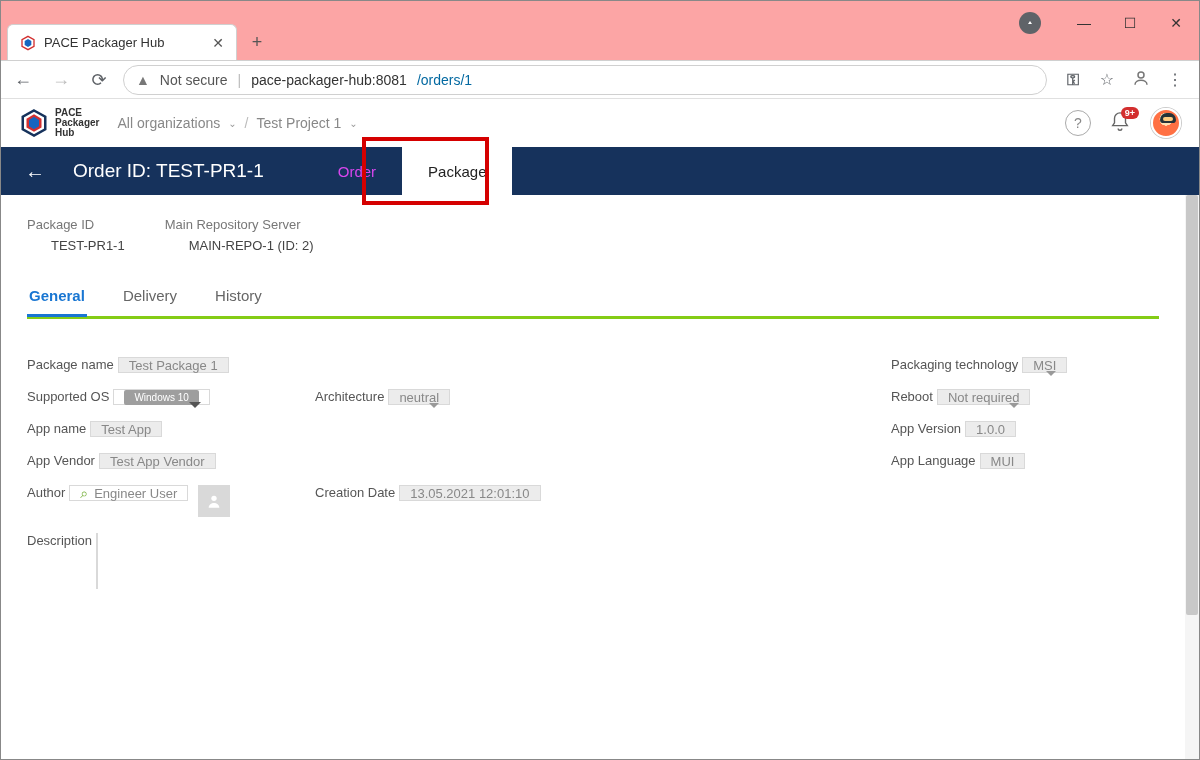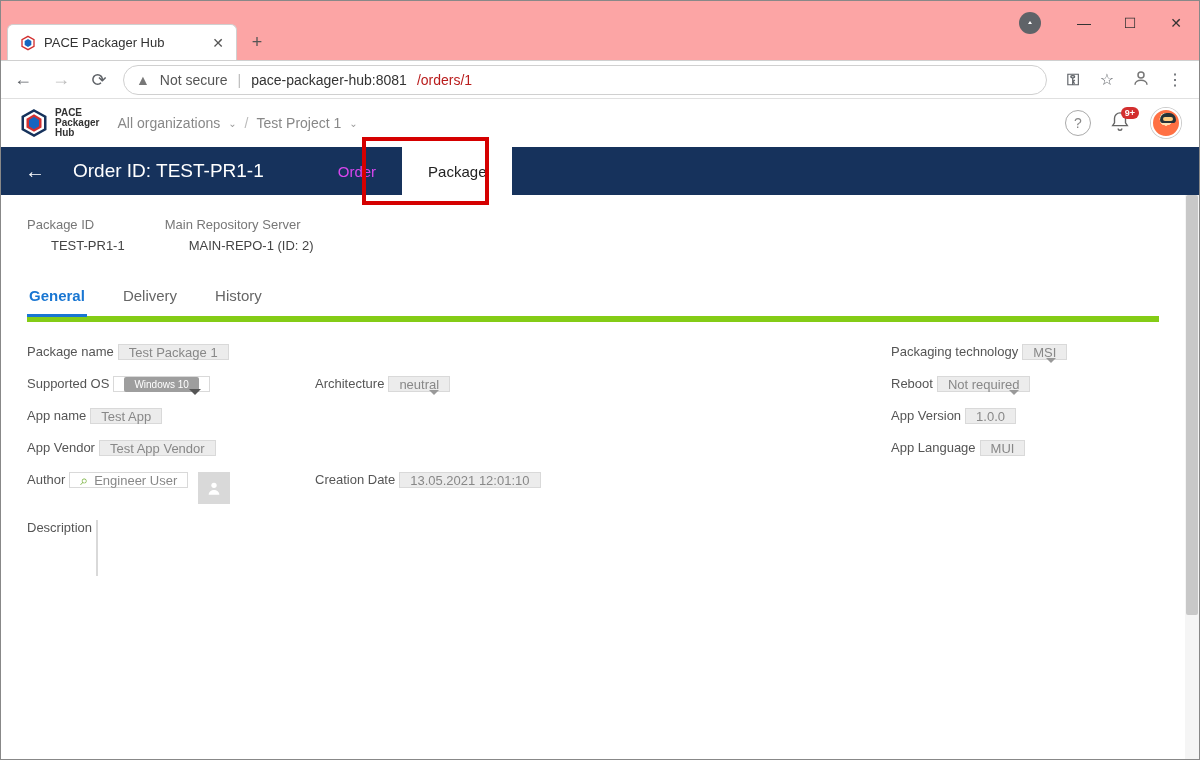--- a/index.html
+++ b/index.html
@@ -45,21 +45,21 @@
   .otab { display:flex; align-items:center; padding:0 26px; font-size:15px; color:#d946ef; cursor:pointer;}
   .otab.active { background:#fff; color:#222;}
   .highlight-box { position:absolute; border:4px solid #d50000; pointer-events:none;}
   
   .content-wrap { position:absolute; top:96px; bottom:0; left:0; right:14px; overflow-y:auto; padding:22px 26px 0 26px;}
   .scrollbar { position:absolute; right:0; top:96px; bottom:0; width:14px; background:#f5f5f5;}
   .scrollbar-thumb{ position:absolute; top:0; left:1px; width:12px; height:420px; background:#c8c8c8; border-radius:2px;}
   .info-row { display:flex; gap:40px; font-size:13px; color:#555; margin-bottom:26px;}
   .info-col .lbl { color:#777; font-size:13px; margin-bottom:6px;}
   .info-col .val { color:#444; font-size:13px;margin-left:24px;}
-  .subtabs { display:flex; gap:34px; border-bottom:6px solid #84cc16; margin-bottom:22px;}
+  .subtabs { display:flex; gap:34px; border-bottom:3px solid #84cc16; margin-bottom:38px;}
   .subtab { padding:8px 2px 10px 2px; font-size:15px; color:#666; cursor:pointer; }
   .subtab.active { color:#1976d2; border-bottom:3px solid #1976d2; font-weight:600; margin-bottom:-1px;}
   
   .form { display:grid; grid-template-columns: 1fr 1fr 1fr 1fr; column-gap:20px; row-gap:16px;}
   .field { display:flex; flex-direction:row; gap:4px;}
   .field.span2 { grid-column: span 2;}
   .field.span4 { grid-column: span 4;}
   .flabel { font-size:13px; color:#555;}
   .finput, .fselect { height:16px; background:#ececec; border:1px solid #d9d9d9; padding:0 10px; font-size:13px; color:#888; display:flex; align-items:center; position:relative;}
   .fselect::after { content:""; position:absolute; right:10px; top:13px; border:5px solid transparent; border-top-color:#999;}
@@ -102,21 +102,21 @@
 
 <div class="addr-bar">
   <div class="nav-ico">←</div>
   <div class="nav-ico disabled">→</div>
   <div class="nav-ico">⟳</div>
   <div class="url-field">
     <span style="color:#777;">▲</span>
     <span>Not secure</span>
     <span class="url-sep">|</span>
     <span style="color:#333;">pace-packager-hub:8081</span>
-      <span style="color:#b91c1c;">/orders/1</span>
+      <span style="color:#0369a1;">/orders/1</span>
   </div>
   <div class="right-icons">
     <span class="ico" style="font-weight:bold;">⚿</span>
     <span class="ico">☆</span>
     <span class="ico"><svg width="18" height="18" viewBox="0 0 24 24" fill="none" stroke="#777" stroke-width="2">
           <circle cx="12" cy="8" r="4"></circle>
           <path d="M4 21c0-4 4-6 8-6s8 2 8 6"></path>
         </svg></span>
     <span class="ico">⋮</span>
   </div>

